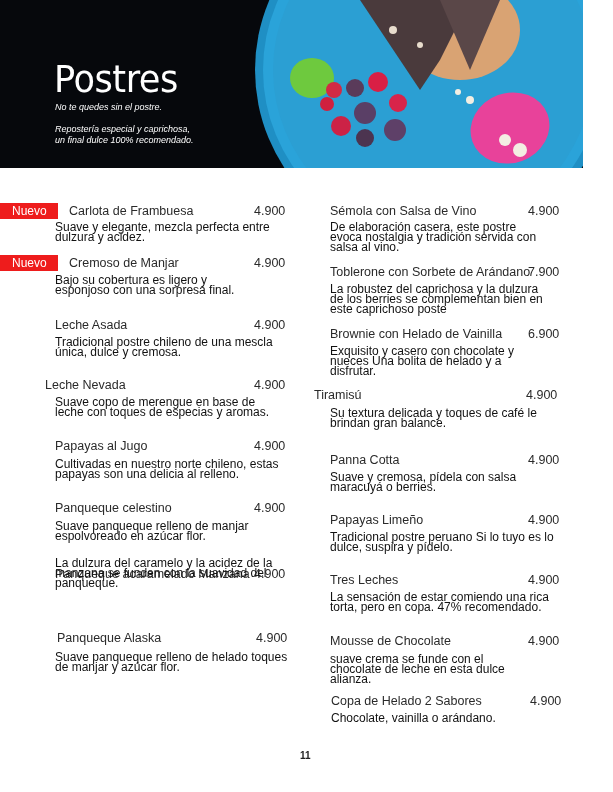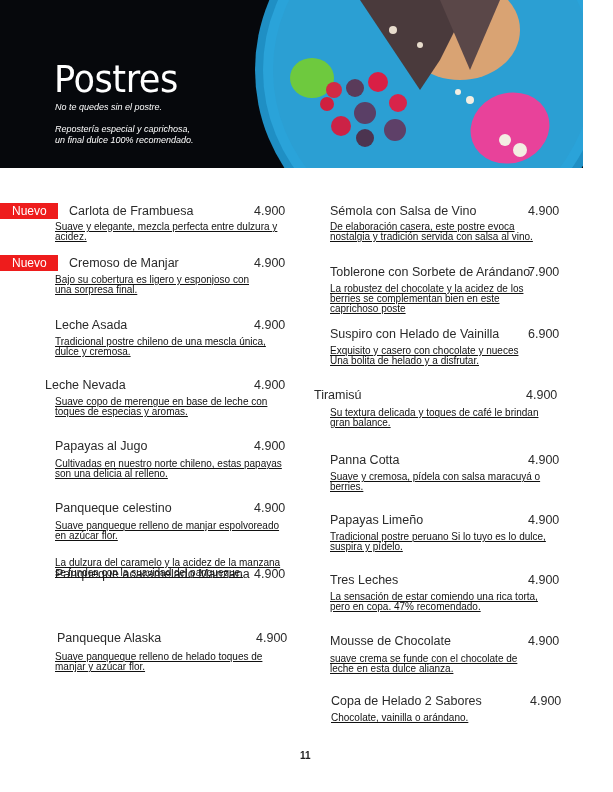--- a/index.html
+++ b/index.html
@@ -20,21 +20,21 @@
     position: absolute; left: 55px; color: #ffffff; font-style: italic; font-size: 9px; line-height: 11px;
   }
   .plate { position: absolute; left: 0; top: 0; width: 613px; height: 168px; }
   .item-title {
     position: absolute; font-size: 12.5px; color: #2a2a2a; white-space: nowrap;
   }
   .item-price {
     position: absolute; font-size: 12.5px; color: #2a2a2a; white-space: nowrap;
   }
   .item-desc {
-    position: absolute; font-size: 10px; line-height: 10px; color: #111; width: 235px; text-decoration: underline;
+    position: absolute; font-size: 12px; line-height: 10px; color: #111; width: 235px;
   }
   .badge {
     position: absolute; left: 0; width: 58px; height: 16px; background: #ee1c1c;
     color: #ffffff; font-size: 12px; line-height: 16px; text-indent: 12px;
   }
   .page-num {
     position: absolute; left: 300px; top: 750px; font-size: 10px; font-weight: bold; color: #222;
   }
 </style>
 </head>
@@ -108,23 +108,23 @@
   <div class="item-desc" style="left:55px;top:652px;width:235px">Suave panqueque relleno de helado toques de manjar y azúcar flor.</div>
 </div>
 
 <div>
   <div class="item-title" style="left:330px;top:204px">Sémola con Salsa de Vino</div>
   <div class="item-price" style="left:528px;top:204px">4.900</div>
   <div class="item-desc" style="left:330px;top:222px;width:220px">De elaboración casera, este postre evoca nostalgia y tradición servida con salsa al vino.</div>
 
   <div class="item-title" style="left:330px;top:265px">Toblerone con Sorbete de Arándano</div>
   <div class="item-price" style="left:528px;top:265px">7.900</div>
-  <div class="item-desc" style="left:330px;top:284px;width:215px">La robustez del chocolate y la acidez de los berries se complementan bien en este caprichoso poste</div>
+  <div class="item-desc" style="left:330px;top:284px;width:215px">La robustez del caprichosa y la dulzura de los berries se complementan bien en este caprichoso poste</div>
 
-  <div class="item-title" style="left:330px;top:327px">Suspiro con Helado de Vainilla</div>
+  <div class="item-title" style="left:330px;top:327px">Brownie con Helado de Vainilla</div>
   <div class="item-price" style="left:528px;top:327px">6.900</div>
   <div class="item-desc" style="left:330px;top:346px;width:190px">Exquisito y casero con chocolate y nueces Una bolita de helado y a disfrutar.</div>
 
   <div class="item-title" style="left:314px;top:388px">Tiramisú</div>
   <div class="item-price" style="left:526px;top:388px">4.900</div>
   <div class="item-desc" style="left:330px;top:408px;width:225px">Su textura delicada y toques de café le brindan gran balance.</div>
 
   <div class="item-title" style="left:330px;top:453px">Panna Cotta</div>
   <div class="item-price" style="left:528px;top:453px">4.900</div>
   <div class="item-desc" style="left:330px;top:472px;width:240px">Suave y cremosa, pídela con salsa maracuyá o berries.</div>

